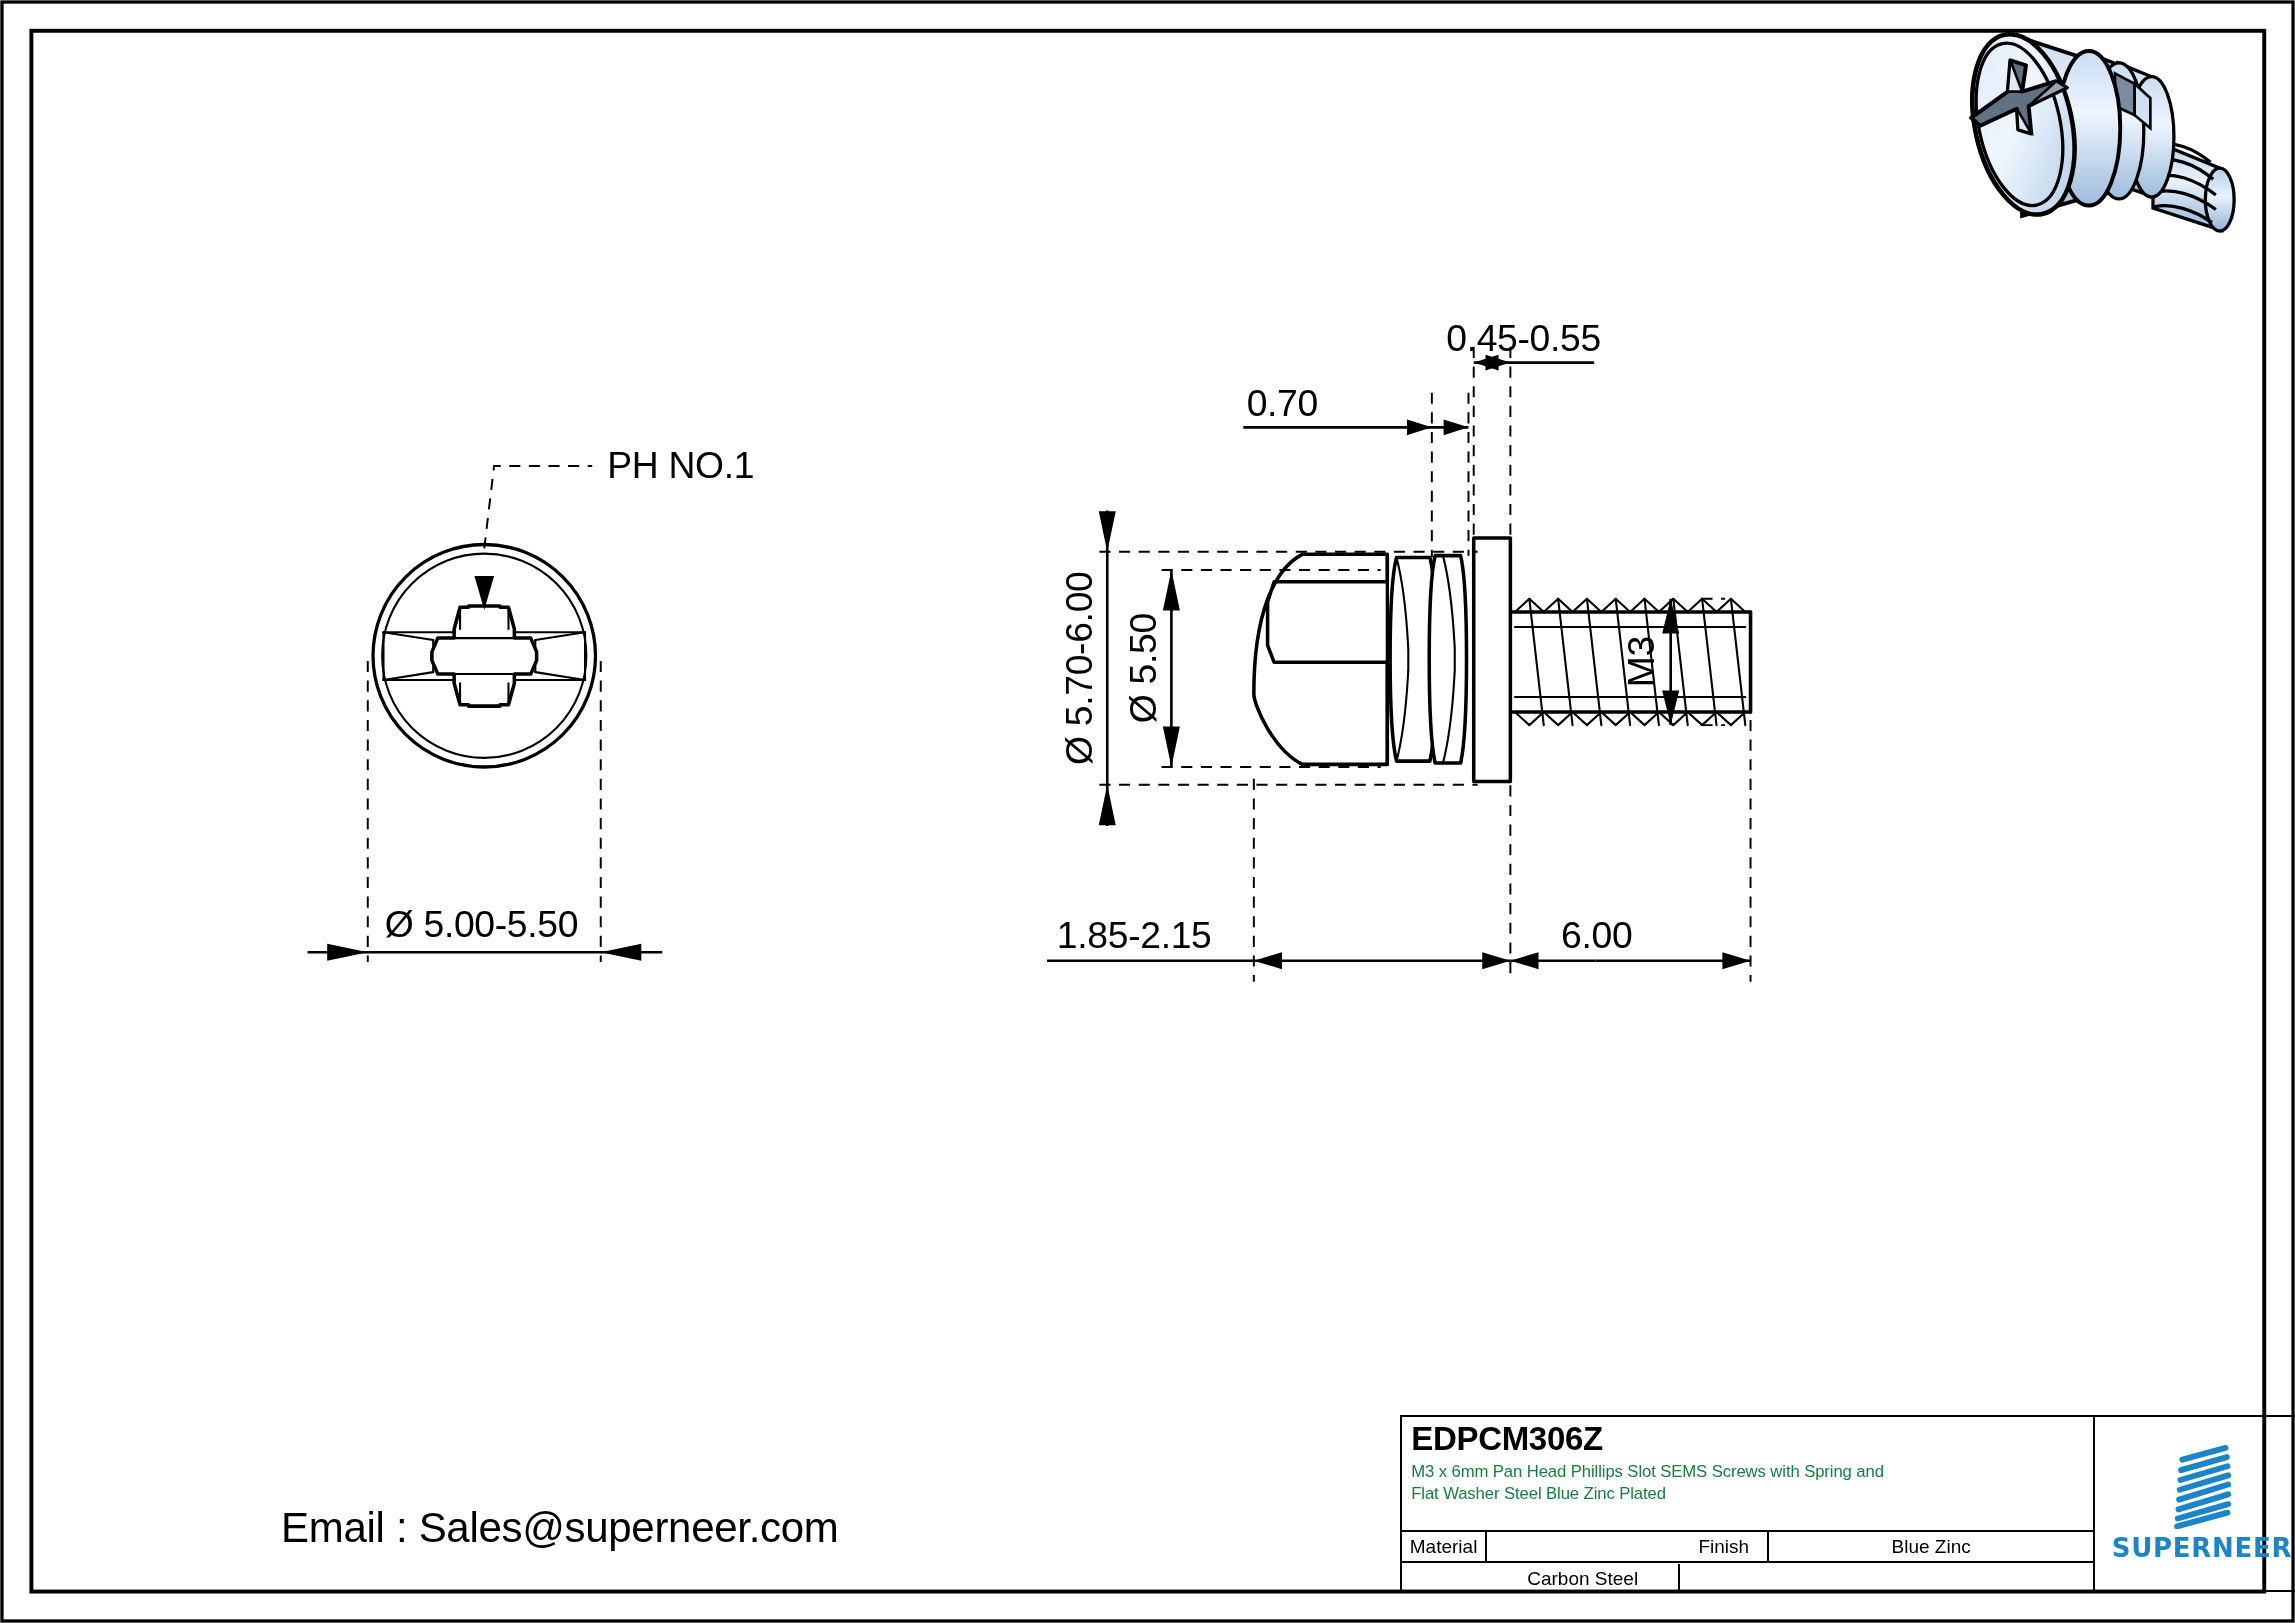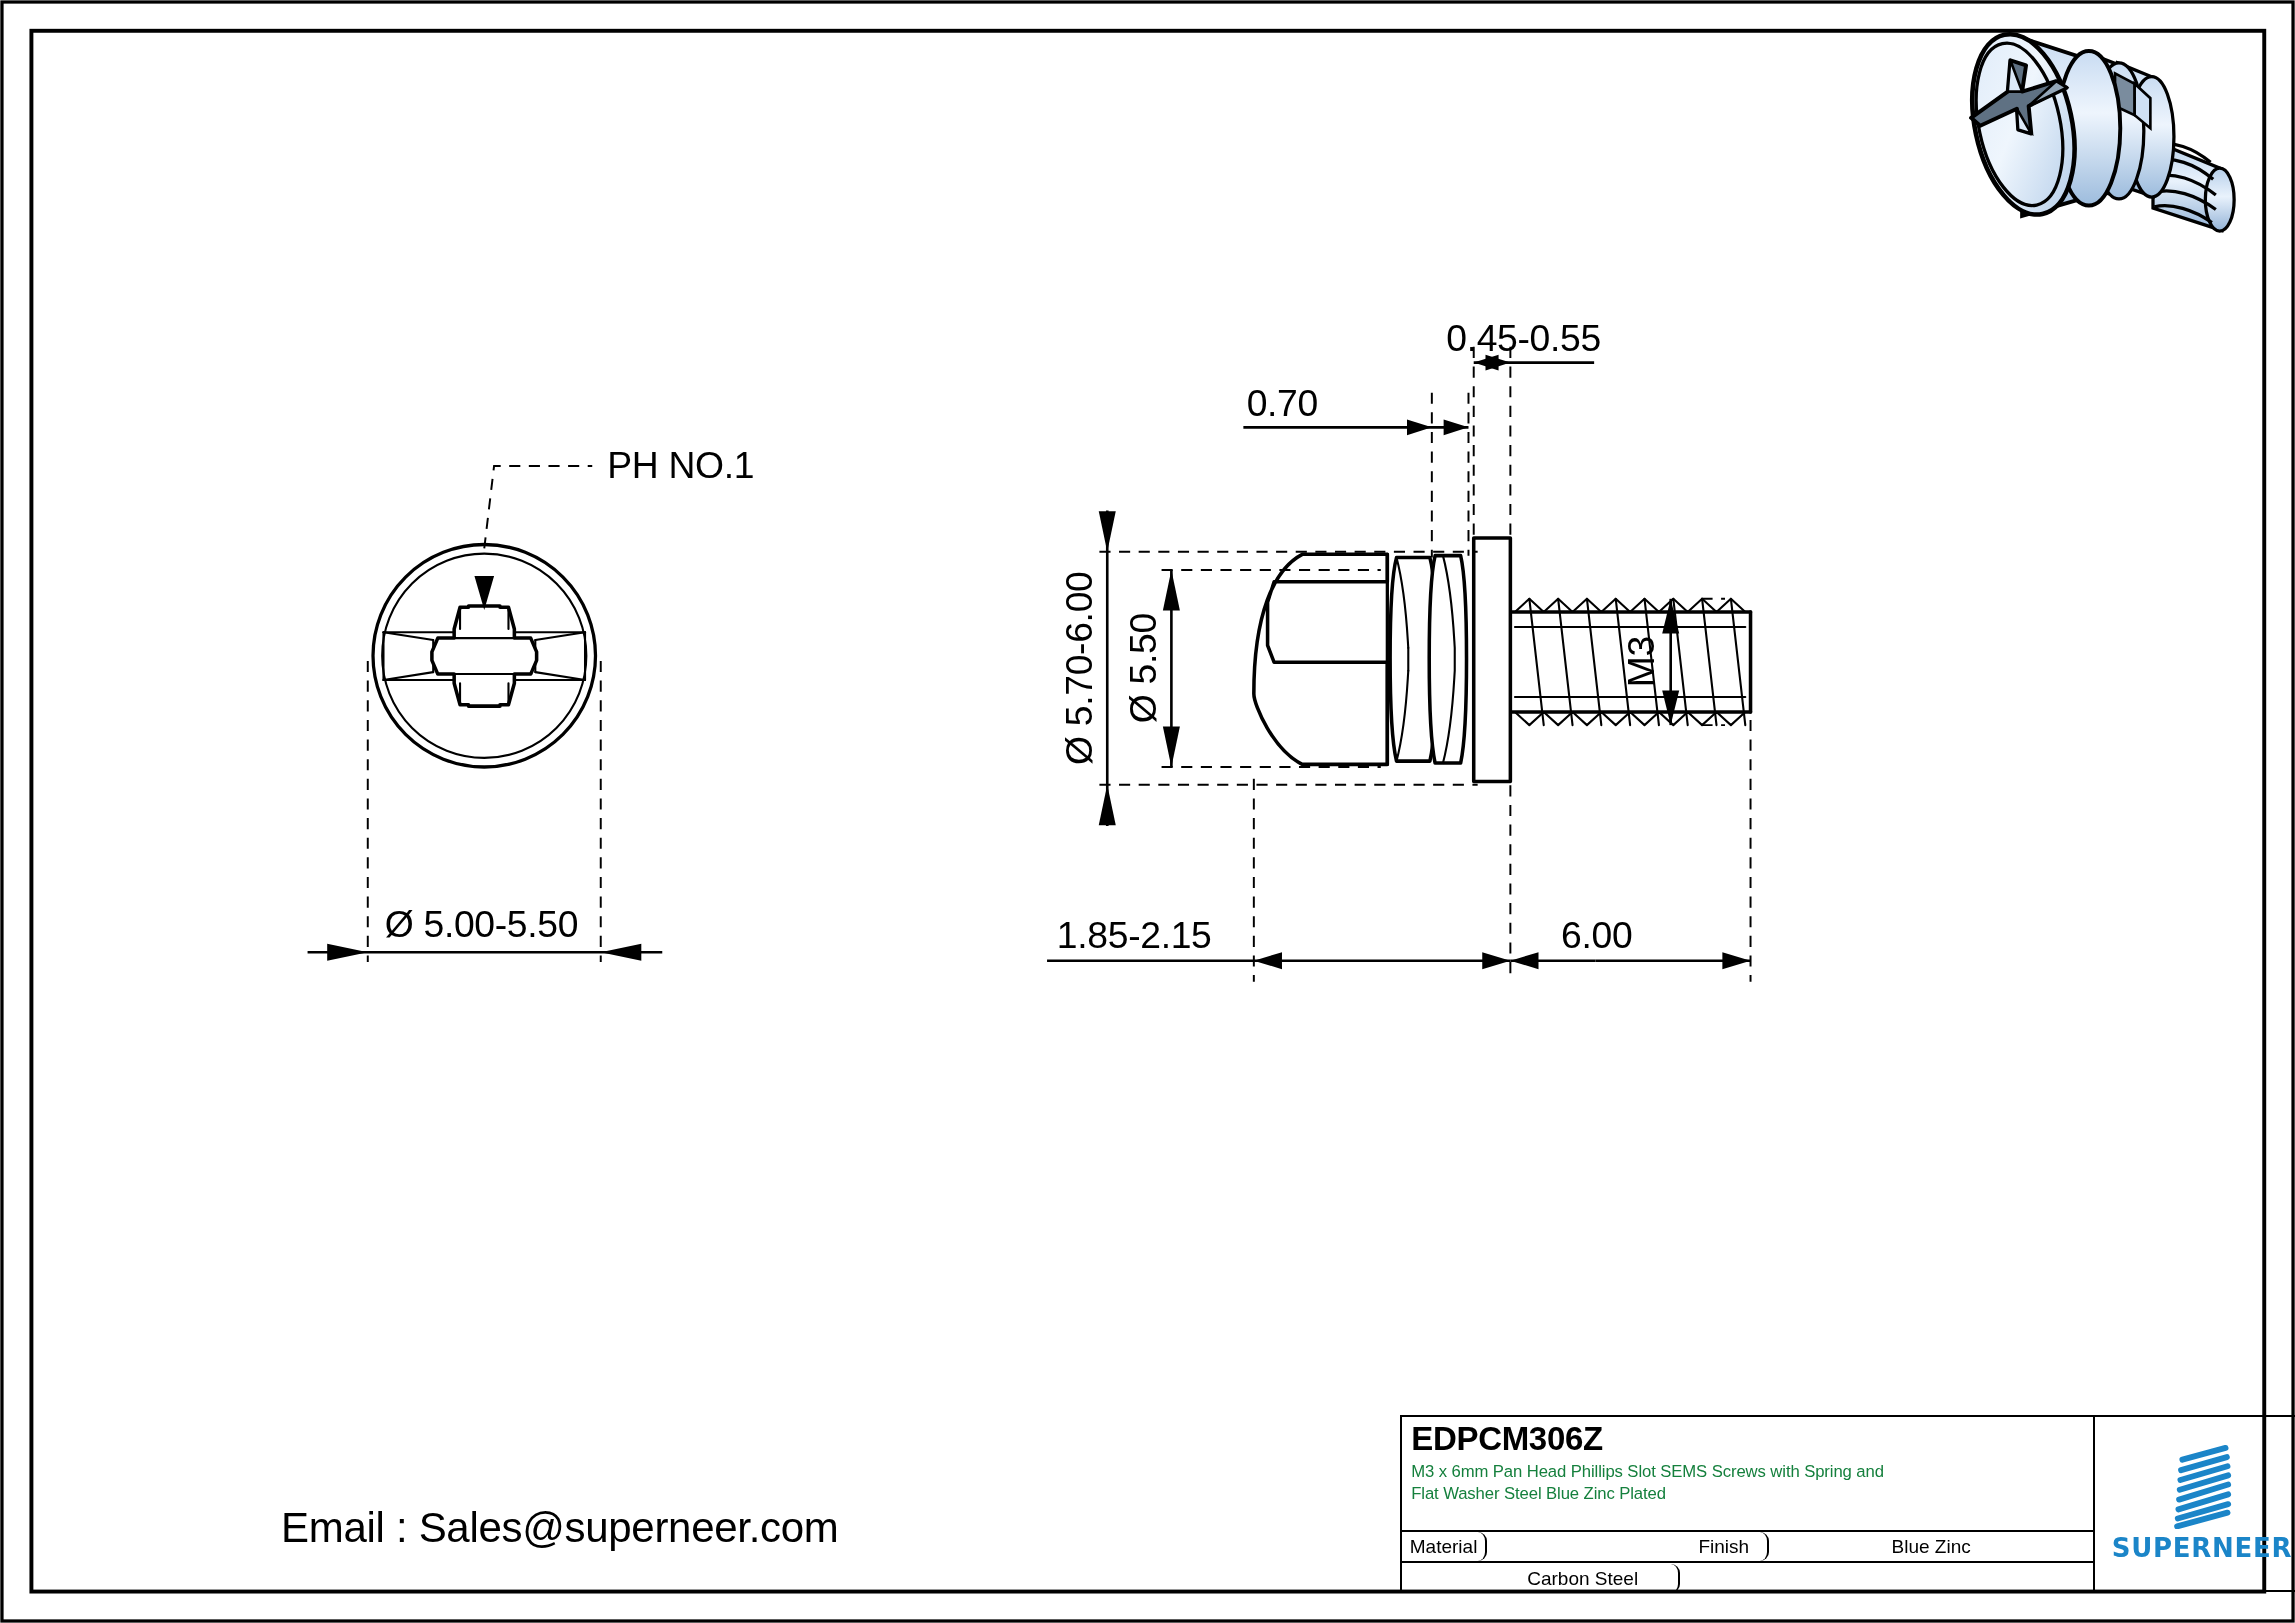--- a/index.html
+++ b/index.html
@@ -28,21 +28,21 @@
             border:2.6px solid #000;border-left:none;display:flex;flex-direction:column;
             align-items:center;justify-content:flex-start;}
   .tb-desc{position:absolute;left:0;top:0;width:100%;height:115px;box-sizing:border-box;
            border-bottom:2px solid #000;padding:5.2px 0 0 9.2px;}
   .part-no{font-size:33px;font-weight:bold;line-height:1.0;letter-spacing:-0.3px;color:#000;}
   .part-desc{font-size:16.7px;line-height:1.32;color:#15803d;margin-top:5.9px;letter-spacing:-0.1px;}
   .tb-row{position:absolute;left:0;width:100%;height:31px;box-sizing:border-box;display:flex;}
   #tb-row1{top:115px;border-bottom:2px solid #000;}
   #tb-row2{top:146px;}
   .cell{box-sizing:border-box;display:flex;align-items:center;justify-content:center;
-         font-size:19px;color:#000;height:100%;border-radius:9px;}
+         font-size:19px;color:#000;height:100%;}
   .cb{border-right:2px solid #000;}
   .c-mat{width:86px;}
   .c-matv{width:195px;margin-top:32px;}
   .c-fin{width:90px;}
   .c-finv{width:327px;}
   .c-wt{width:86px;}
   .c-wtv{width:195px;}
   .c-url{width:412px;color:#1b85c8;}
   .logo-wrap{width:100%;height:100%;display:flex;flex-direction:column;
              align-items:center;justify-content:center;gap:3.9px;}

